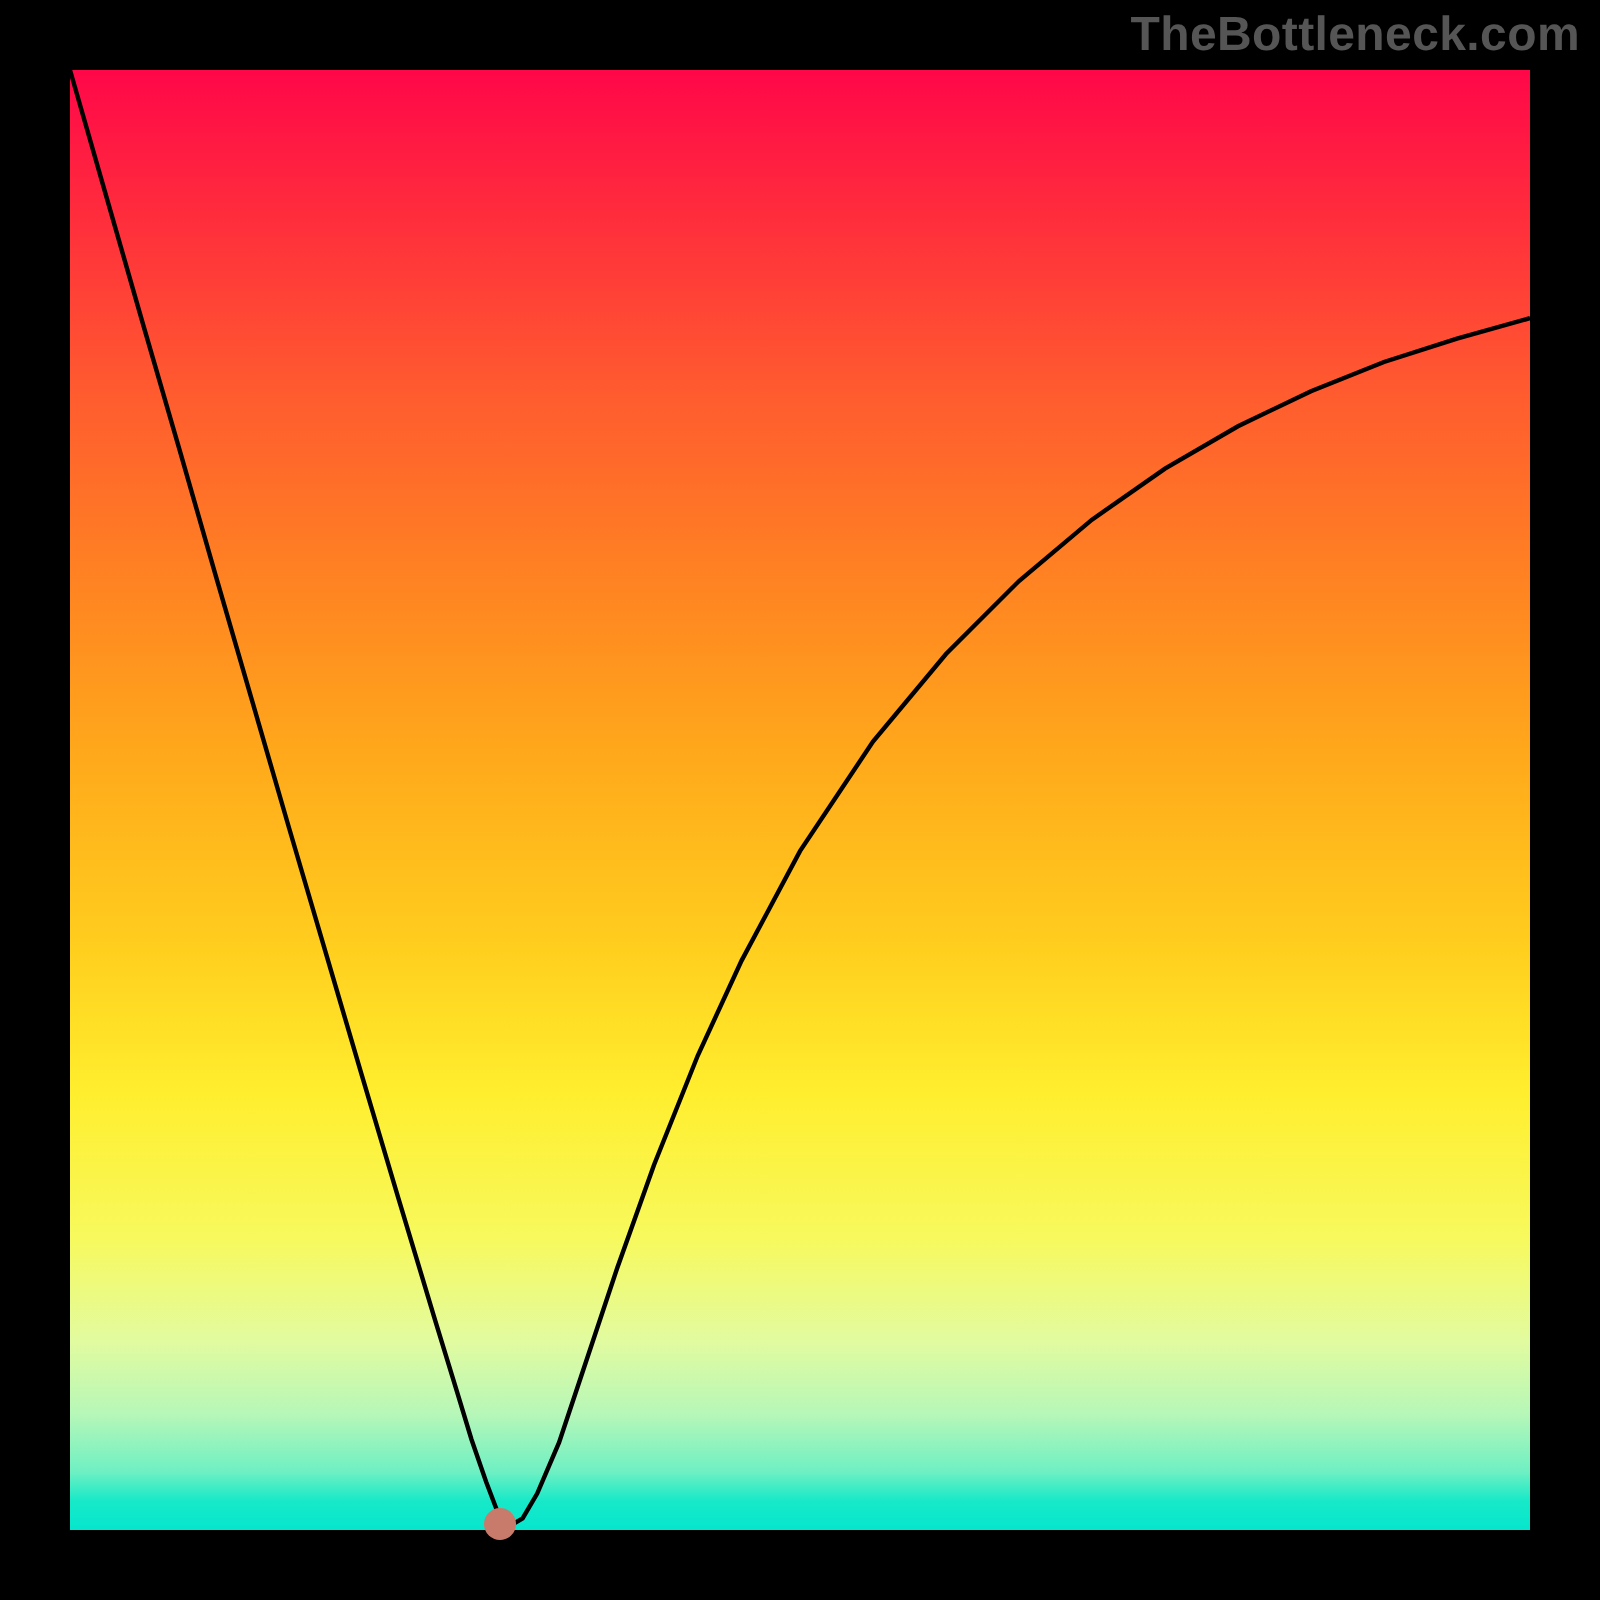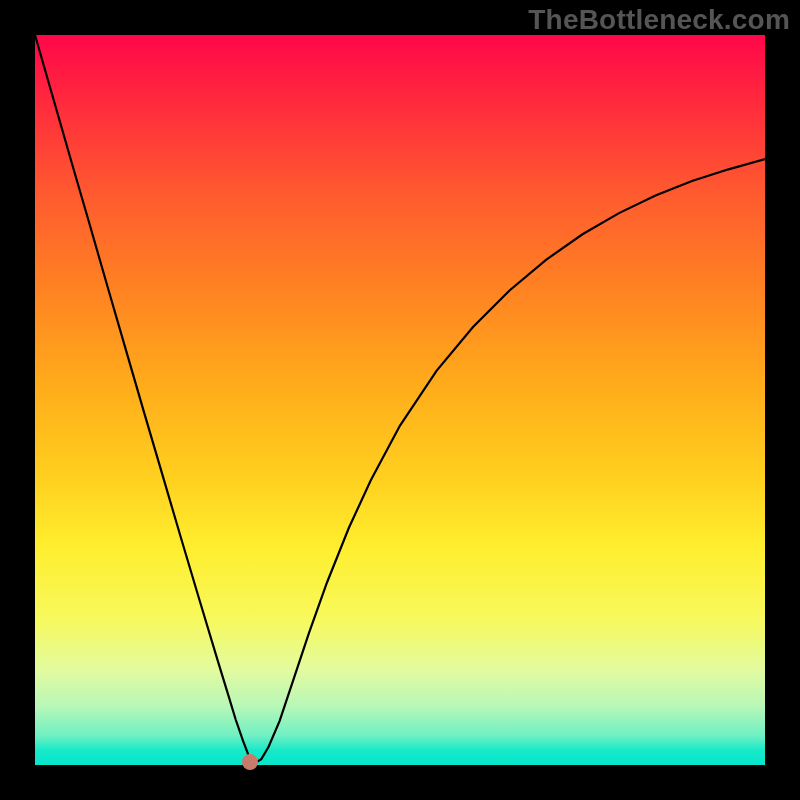--- a/index.html
+++ b/index.html
@@ -15,21 +15,21 @@
     position: relative;
     width: 800px;
     height: 800px;
     background: #000;
   }
   .watermark {
     position: absolute;
     top: 4px;
     right: 10px;
     color: #555;
-    font-size: 28px;
+    font-size: 24px;
     font-weight: 600;
     letter-spacing: 0.2px;
     user-select: none;
   }
   .plot {
     position: absolute;
     left: 35px;
     top: 35px;
     width: 730px;
     height: 730px;

